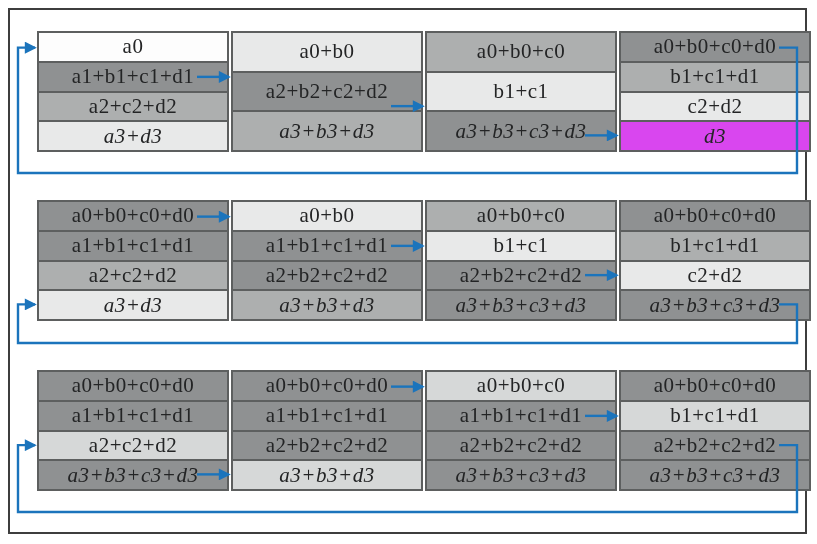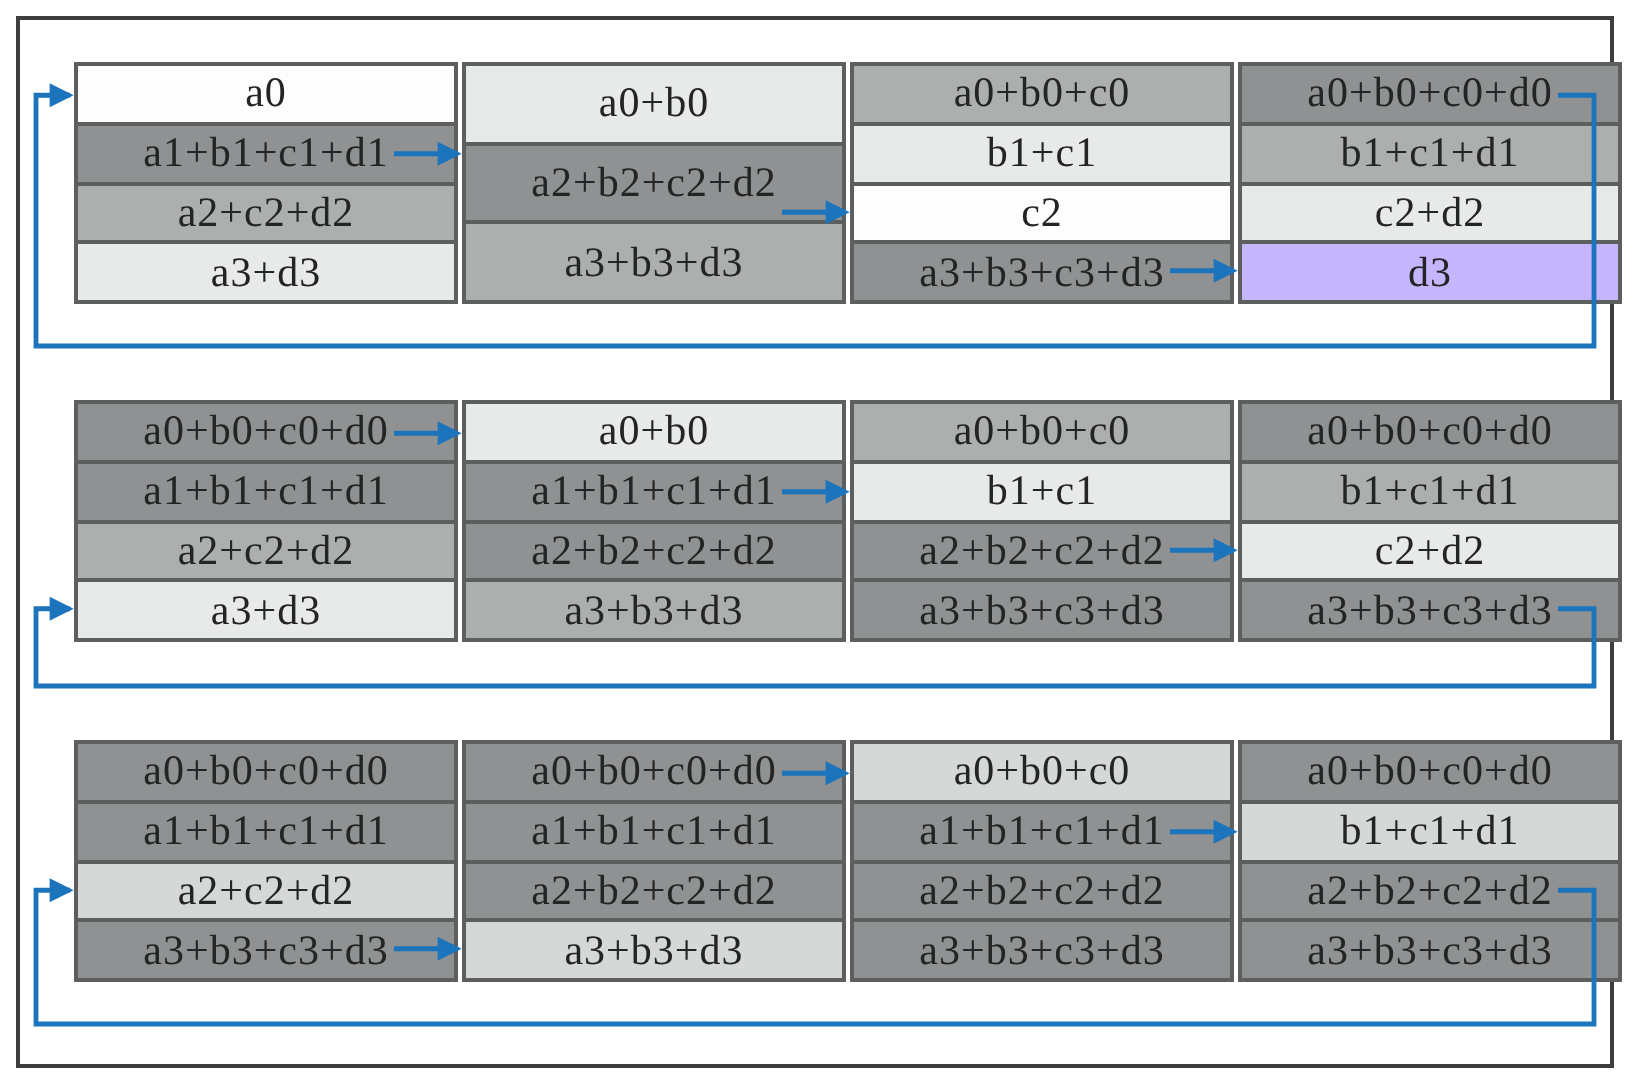--- a/index.html
+++ b/index.html
@@ -31,21 +31,21 @@
   }
   .cell{
     flex:1;
     display:flex;align-items:center;justify-content:center;
     font-size:21px;line-height:1;
     letter-spacing:0.5px;
     color:var(--text);
     border-bottom:2px solid var(--cellborder);
     overflow:hidden;white-space:nowrap;
   }
-  .cell:last-child{border-bottom:none;}
+  .cell:last-child{border-bottom:none;font-style:italic;}
   #arrow-layer{
     position:absolute;left:0;top:0;width:817px;height:544px;
     pointer-events:none;
   }
   .arrow-path{
     fill:none;
     stroke:var(--arrow);
     stroke-width:2.4;
     stroke-linejoin:miter;
   }
@@ -63,28 +63,27 @@
         <div class="cell" style="background: rgb(232, 233, 233);">a3+d3</div>
       </div>
       <div class="pbox" style="left: 231px; top: 31px;">
         <div class="cell" style="background: rgb(232, 233, 233);">a0+b0</div>
         <div class="cell" style="background: rgb(143, 145, 146);">a2+b2+c2+d2</div>
         <div class="cell" style="background: rgb(173, 175, 175);">a3+b3+d3</div>
       </div>
       <div class="pbox" style="left: 425px; top: 31px;">
         <div class="cell" style="background: rgb(173, 175, 175);">a0+b0+c0</div>
         <div class="cell" style="background: rgb(232, 233, 233);">b1+c1</div>
-        <div class="cell" style="background: rgb(253, 253, 253);">c2</div>
         <div class="cell" style="background: rgb(143, 145, 146);">a3+b3+c3+d3</div>
       </div>
       <div class="pbox" style="left: 619px; top: 31px;">
         <div class="cell" style="background: rgb(143, 145, 146);">a0+b0+c0+d0</div>
         <div class="cell" style="background: rgb(173, 175, 175);">b1+c1+d1</div>
         <div class="cell" style="background: rgb(232, 233, 233);">c2+d2</div>
-        <div class="cell" style="background: #c4b5fd;">d3</div>
+        <div class="cell" style="background: #d946ef;">d3</div>
       </div>
       <div class="pbox" style="left: 37px; top: 200px;">
         <div class="cell" style="background: rgb(143, 145, 146);">a0+b0+c0+d0</div>
         <div class="cell" style="background: rgb(143, 145, 146);">a1+b1+c1+d1</div>
         <div class="cell" style="background: rgb(173, 175, 175);">a2+c2+d2</div>
         <div class="cell" style="background: rgb(232, 233, 233);">a3+d3</div>
       </div>
       <div class="pbox" style="left: 231px; top: 200px;">
         <div class="cell" style="background: rgb(232, 233, 233);">a0+b0</div>
         <div class="cell" style="background: rgb(143, 145, 146);">a1+b1+c1+d1</div>

